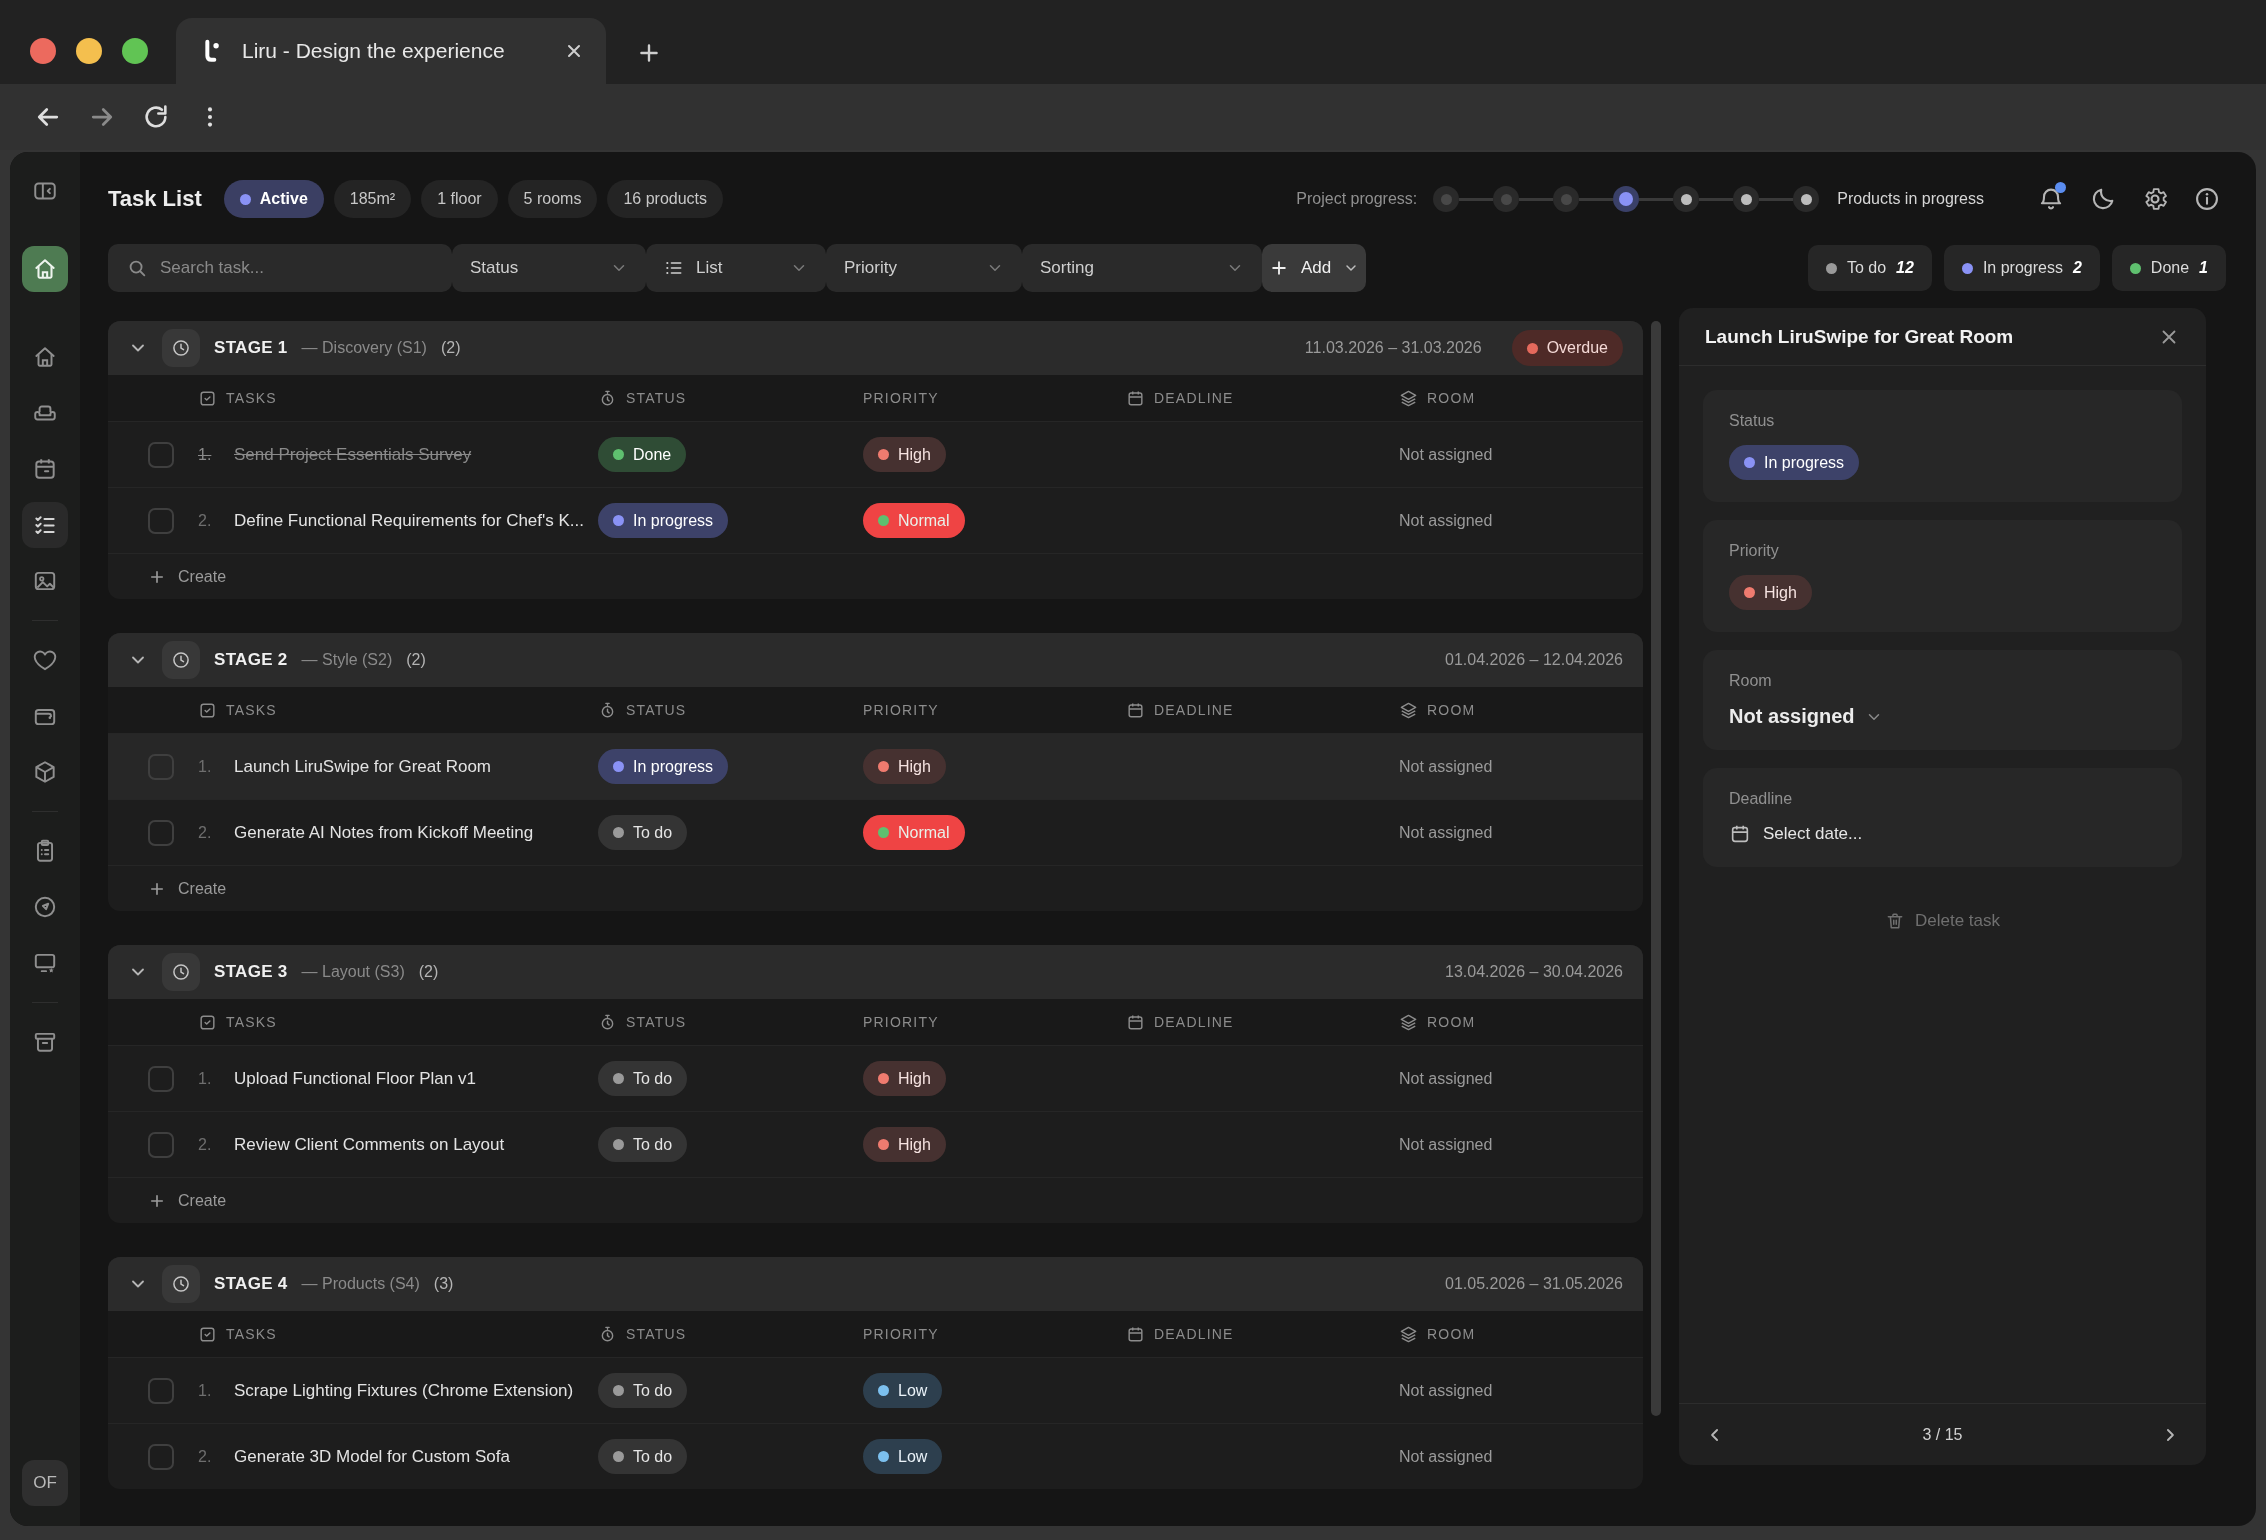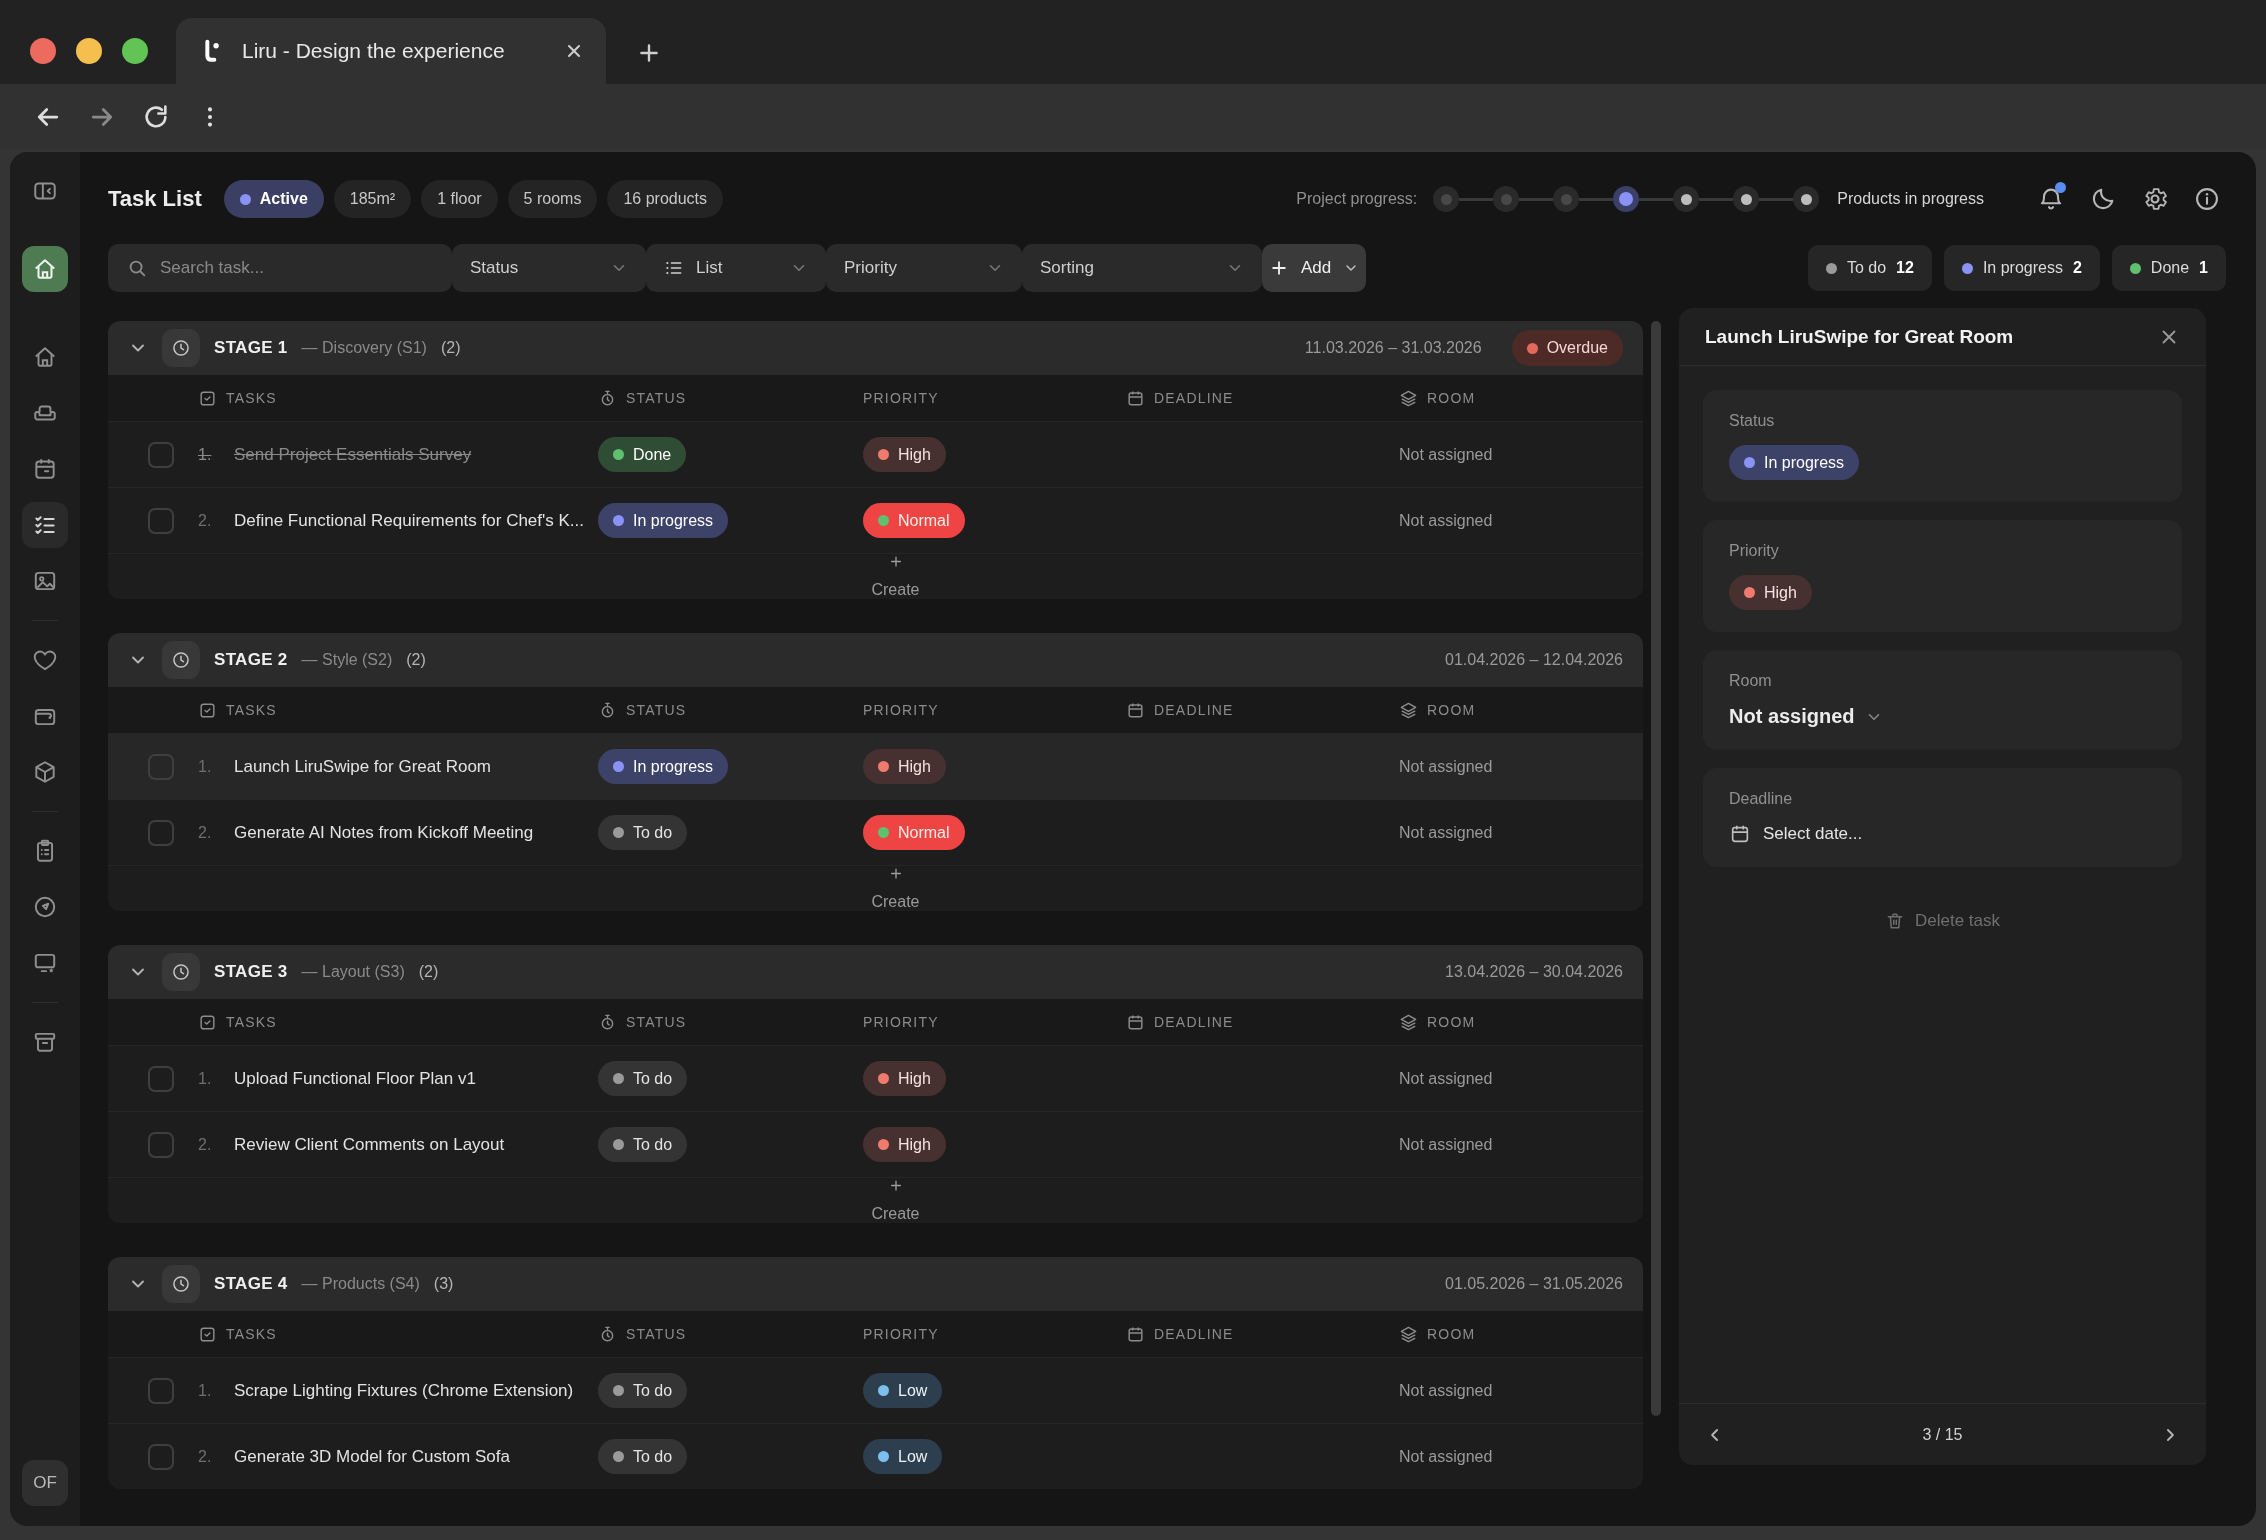--- a/index.html
+++ b/index.html
@@ -58,21 +58,21 @@
 
   
   .filterbar { display:flex; align-items:center; margin-top:20px; }
   .fpill { height:48px; background:#2a2a2a; border-radius:10px; display:flex; align-items:center; gap:12px; padding:0 18px; color:#cfcfcf; font-size:17px; }
   .search { width:344px; color:#8a8a8a; }
   .fpill .chev { margin-left:auto; color:#7a7a7a; }
   .sel-status{width:194px;} .sel-list{width:180px;} .sel-priority{width:196px;} .sel-sorting{width:240px;}
   .addbtn { height:48px; background:#3a3a3a; border-radius:10px; display:flex; align-items:center; gap:12px; padding:0 7px; color:#f0f0f0; font-size:17px; }
   .counters { margin-left:auto; display:flex; gap:12px; }
   .counter { height:46px; background:#262626; border-radius:10px; display:flex; align-items:center; gap:10px; padding:0 18px; color:#dcdcdc; font-size:16px; }
-  .counter b { color:#ffffff; font-size:16px; }
+  .counter b { color:#ffffff; font-size:16px;font-style:italic; }
 
   
   .content { display:flex; flex:1; margin-top:16px; min-height:0; overflow:hidden; }
   .tasks-col { width:1535px; padding-top:13px; overflow:hidden; height:1186px; flex:none; }
   .scrolltrack { width:10px; margin-left:8px; padding-top:13px; }
   .scrollthumb { width:10px; height:1095px; background:#3a3a3a; border-radius:5px; }
 
   .section { background:#1d1d1d; border-radius:12px; overflow:hidden; margin-bottom:34px; }
   .sec-head { height:54px; background:#2b2b2b; display:flex; align-items:center; padding:0 20px; gap:14px; }
   .sec-chev { color:#b5b5b5; display:grid; place-items:center; }
@@ -95,21 +95,21 @@
   .t-title { color:#e3e3e3; font-size:17px; white-space:nowrap; overflow:hidden; padding-right:14px; }
   .row.done .t-num, .row.done .t-title { color:#8a8a8a; text-decoration:line-through; }
   .pill { height:35px; border-radius:18px; display:inline-flex; align-items:center; gap:9px; padding:0 15px; font-size:16px; justify-self:start; }
   .st-done { background:#2f4c35; color:#ffffff; }
   .st-progress { background:#3d4269; color:#ffffff; }
   .st-todo { background:#343434; color:#e5e5e5; }
   .pr-high { background:#463130; color:#f6e3e1; }
   .pr-normal { background:#ef4444; color:#e9f1e9; }
   .pr-low { background:#2d3f4e; color:#eaf2f8; }
   .room-cell { color:#9a9a9a; font-size:16px; }
-  .create { height:46px; border-top:1px solid #262626; display:flex; align-items:center; gap:12px; padding-left:40px; color:#9a9a9a; font-size:16px;flex-direction:column; }
+  .create { height:46px; border-top:1px solid #262626; display:flex; align-items:center; gap:12px; padding-left:40px; color:#9a9a9a; font-size:16px; }
 
   
   .panel { width:527px; margin-left:18px; background:#202020; border-radius:14px; height:1157px; display:flex; flex-direction:column; align-self:flex-start; }
   .panel-head { height:58px; border-bottom:1px solid #2d2d2d; display:flex; align-items:center; padding:0 26px; flex:none; }
   .panel-title { color:#f2f2f2; font-size:19px; font-weight:700; flex:1; }
   .panel-close { color:#9a9a9a; display:grid; place-items:center; }
   .panel-body { padding:24px 24px 0; display:flex; flex-direction:column; gap:18px; flex:1; }
   .card { background:#272727; border-radius:14px; padding:22px 26px; }
   .card-label { color:#909090; font-size:16px; margin-bottom:15px; }
   .room-value { color:#ececec; font-size:20px; font-weight:700; display:flex; align-items:center; gap:10px; }

